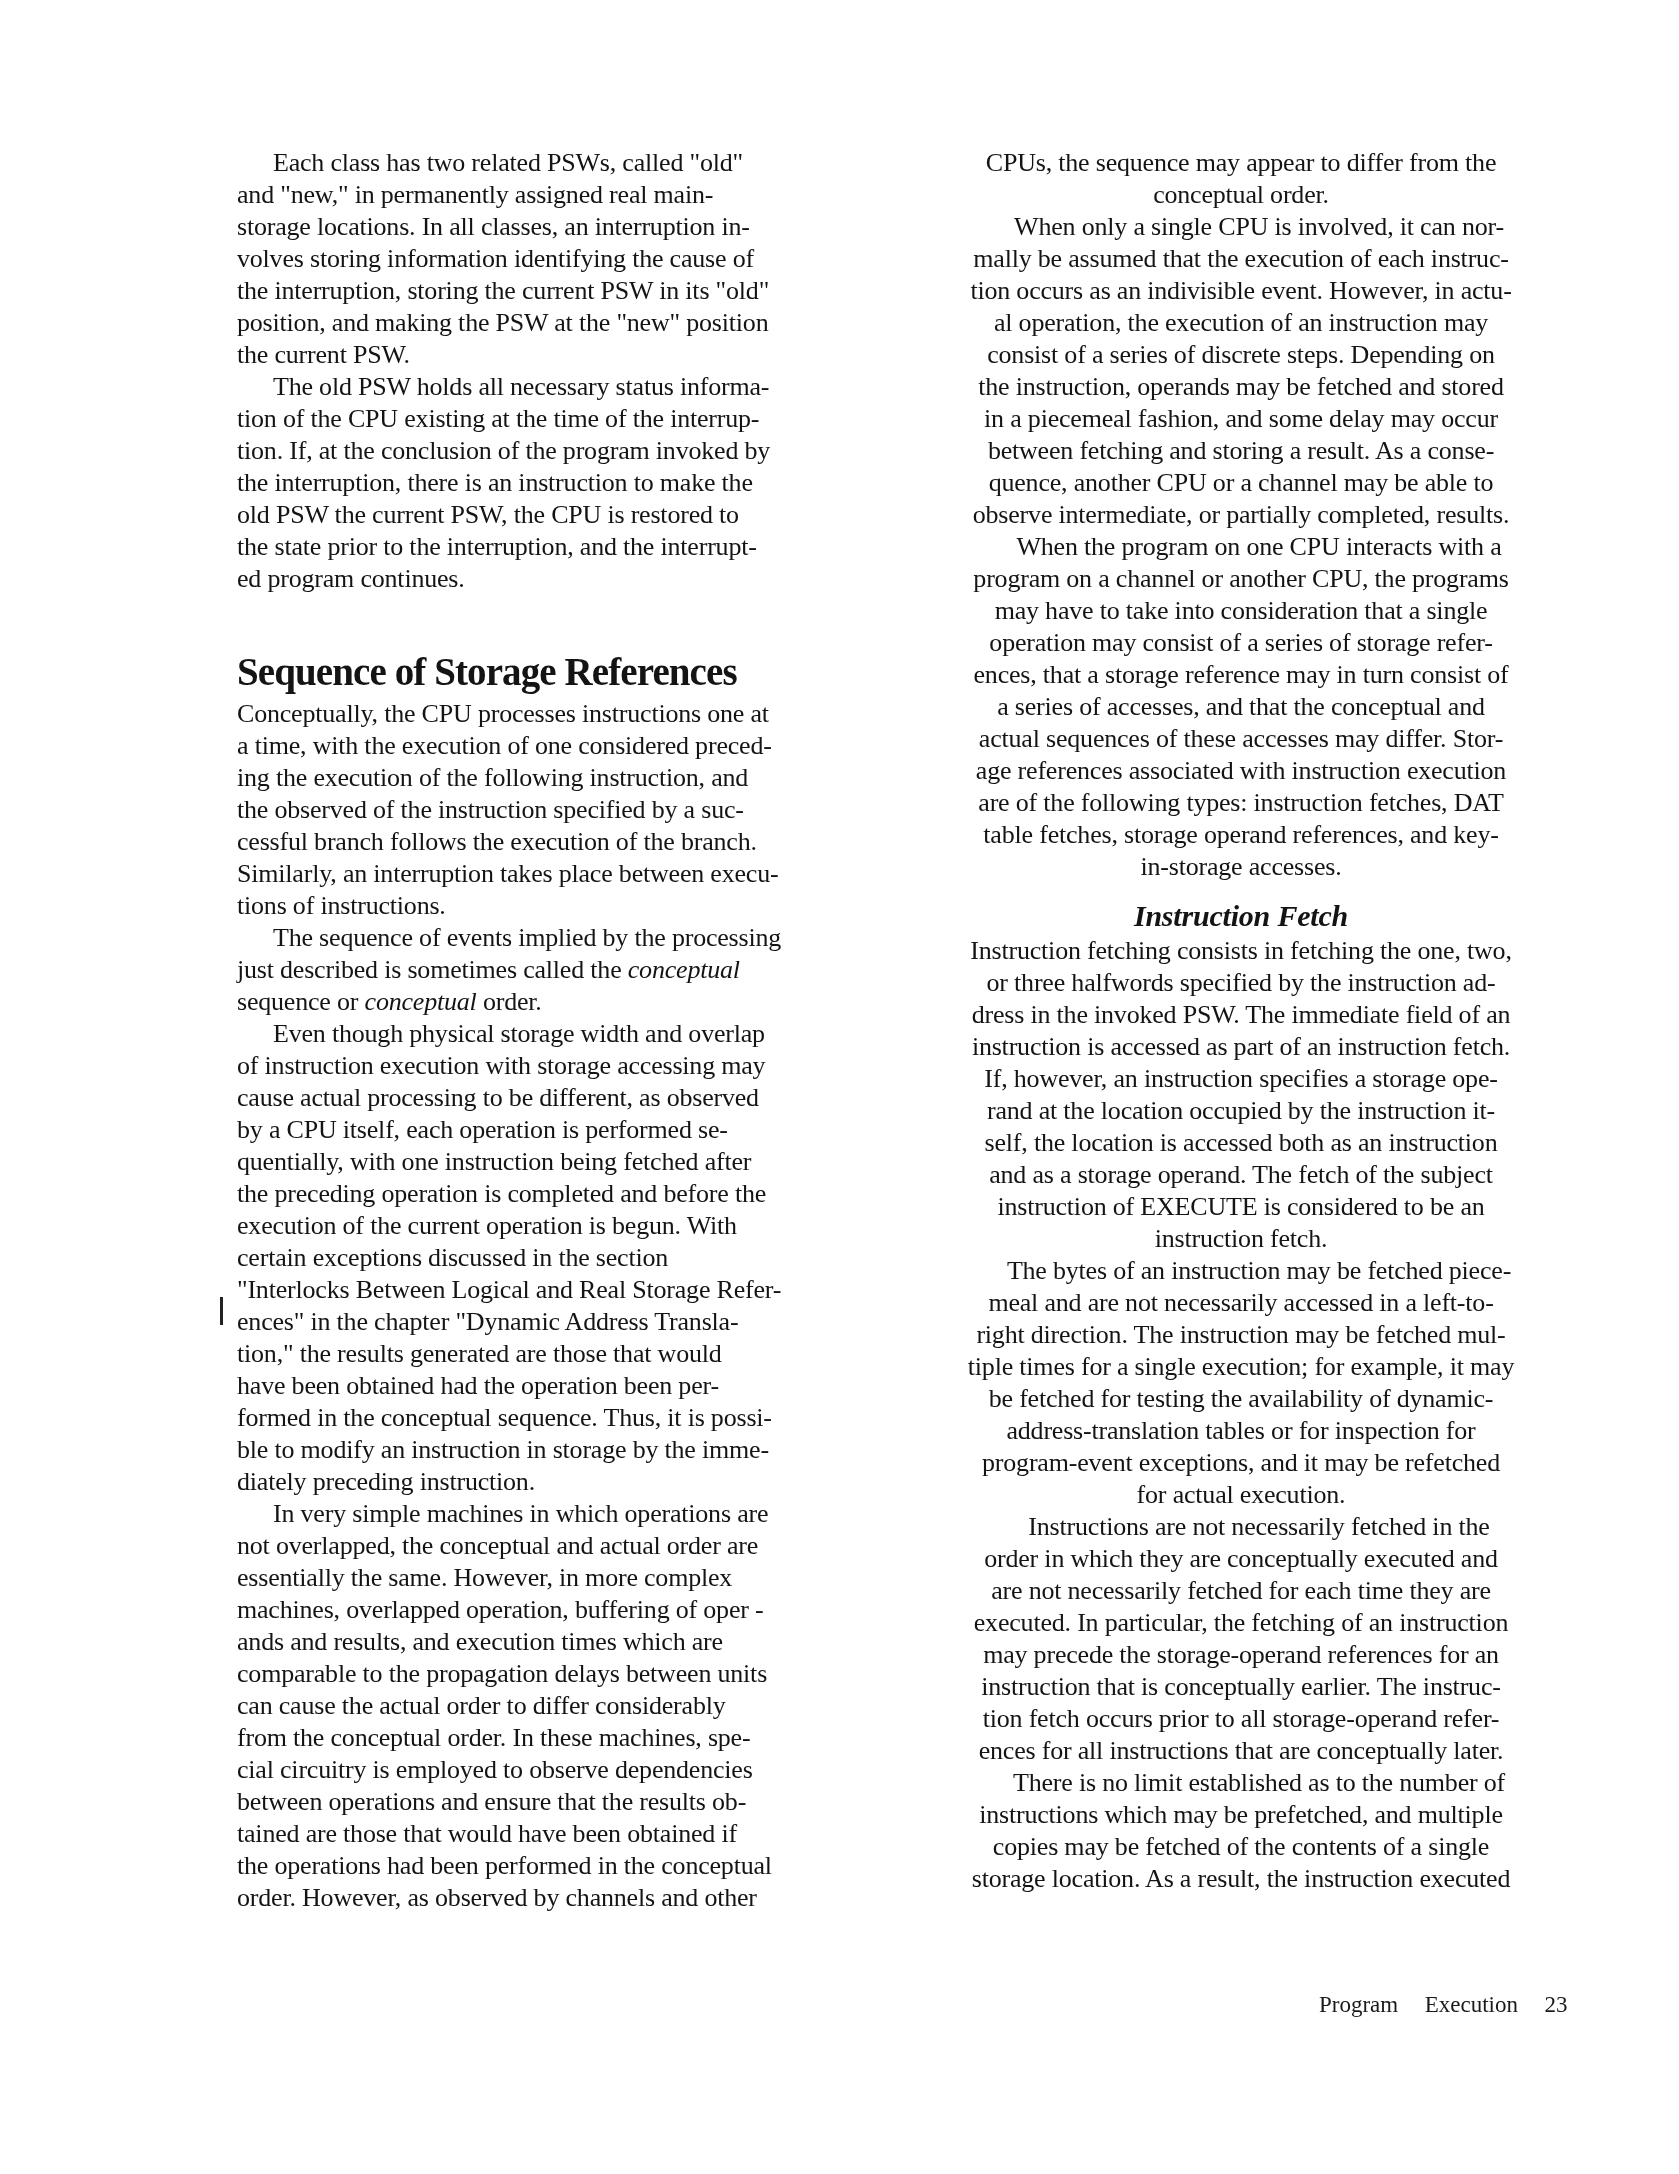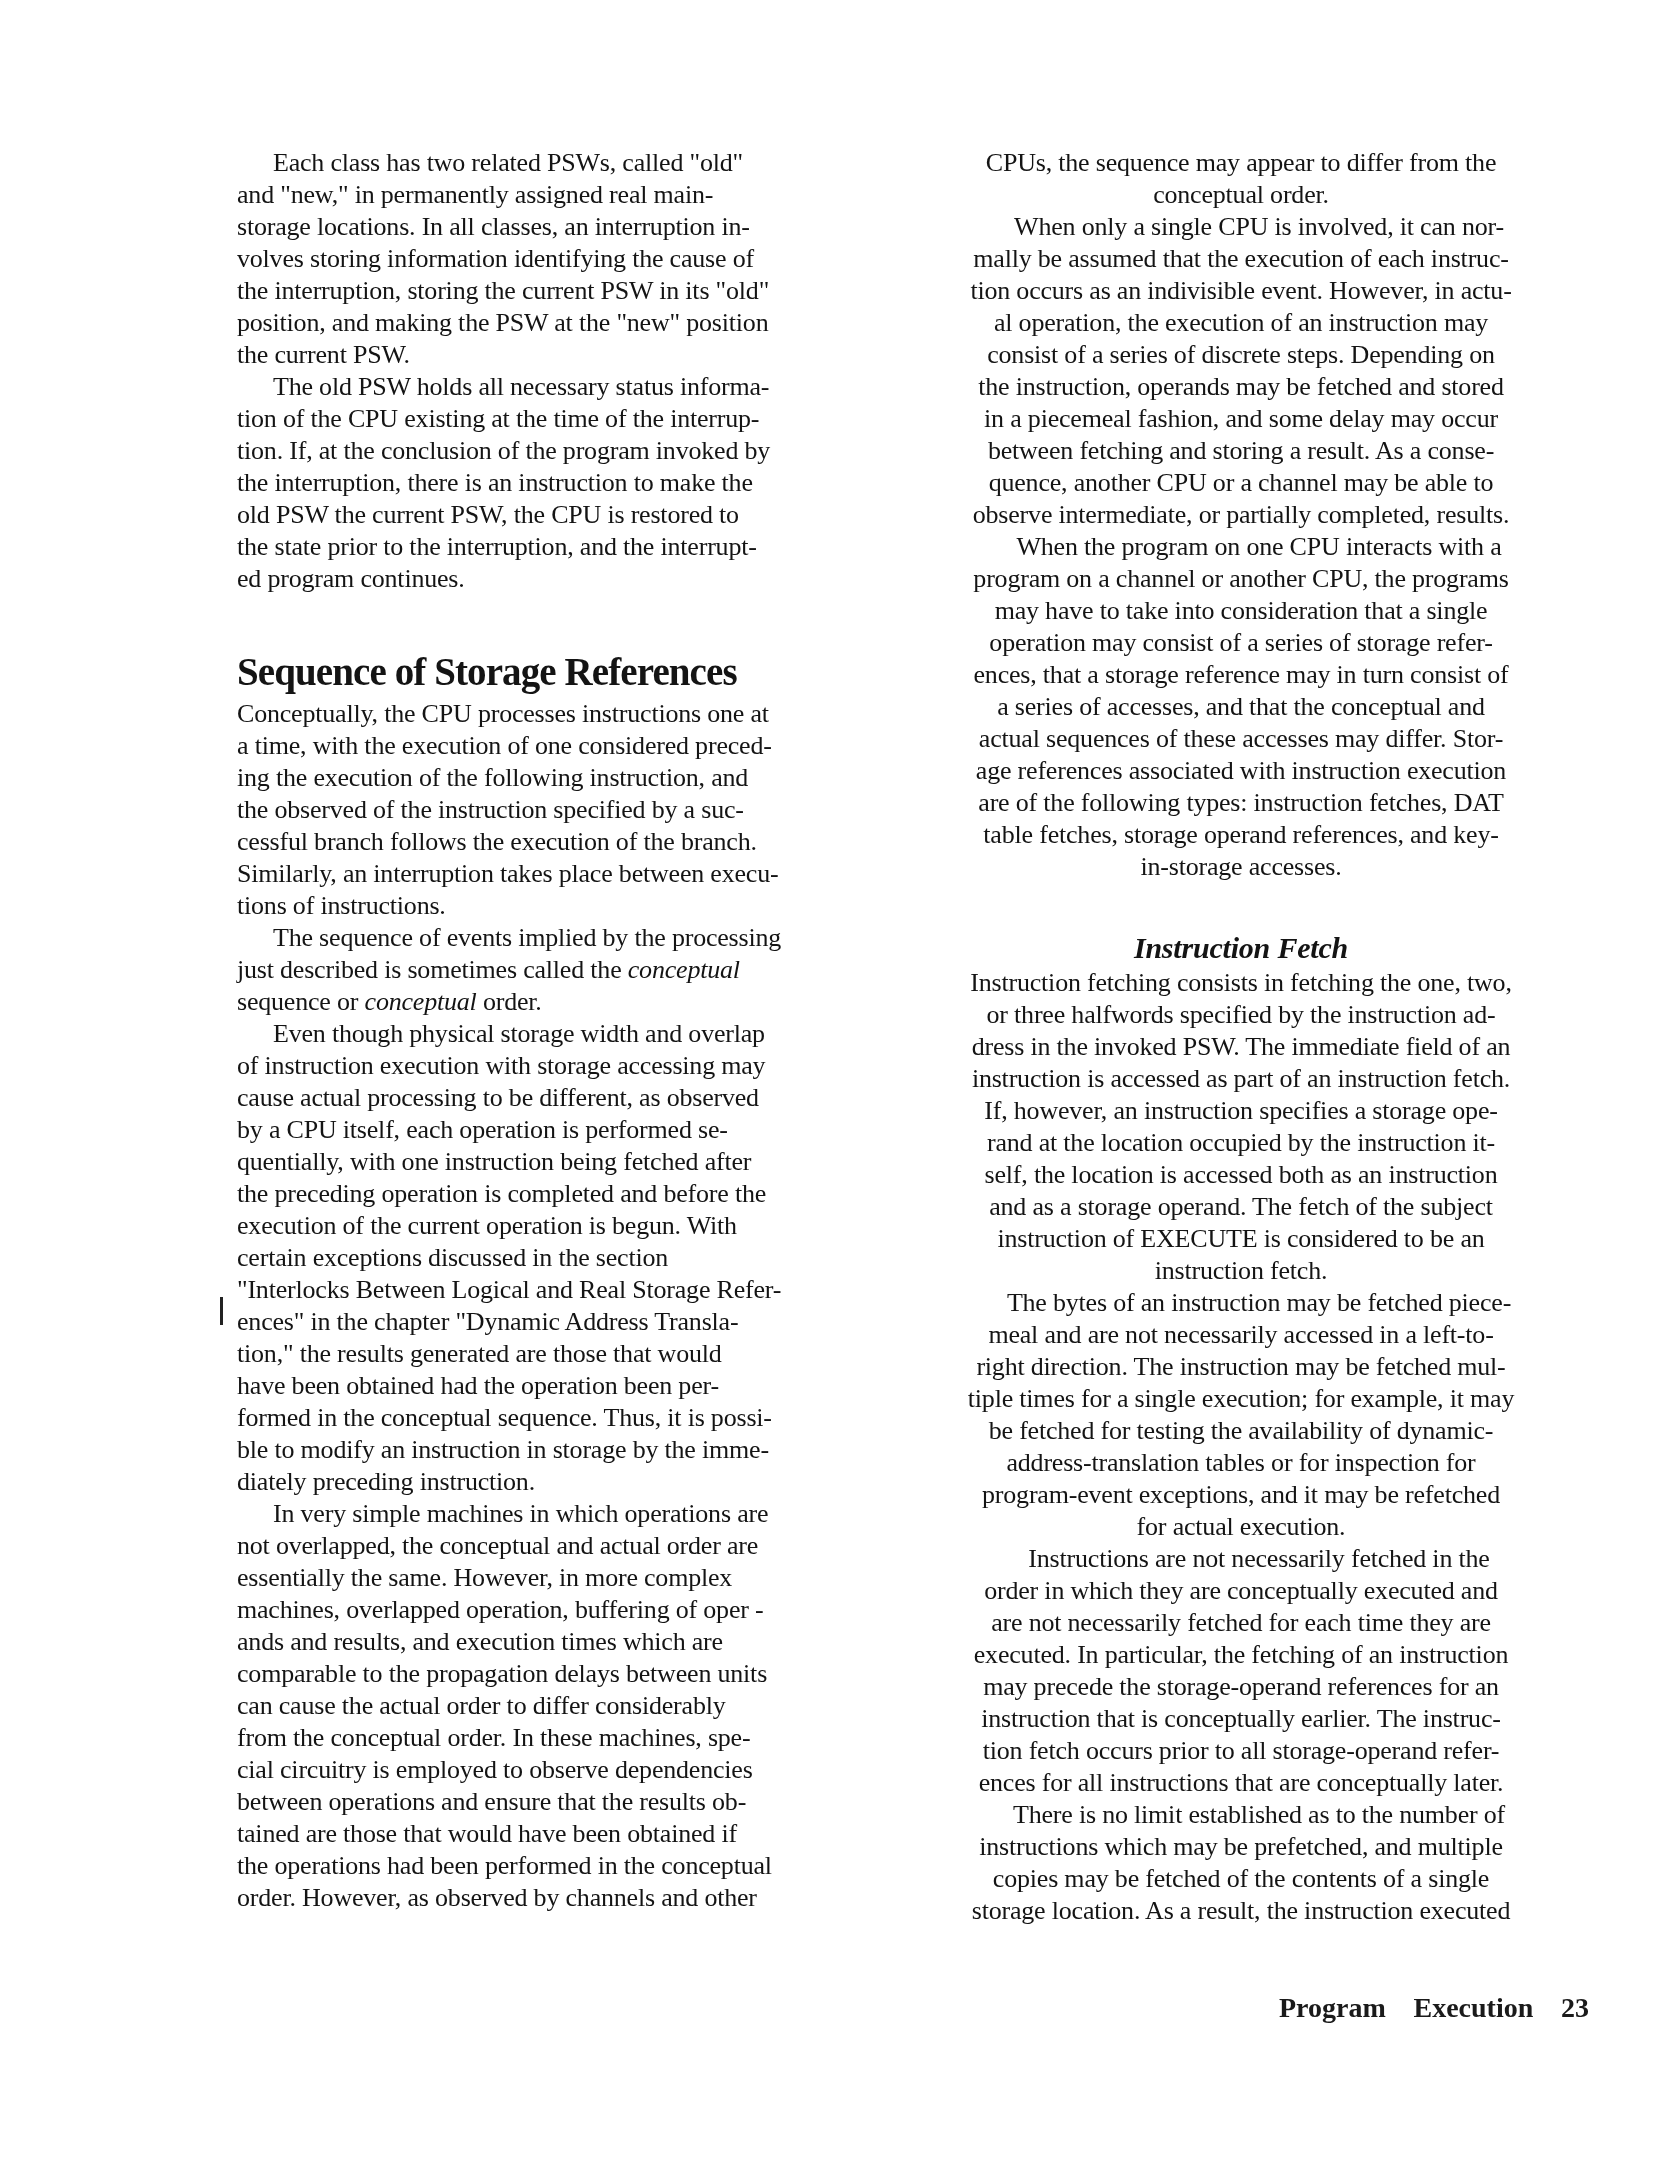--- a/index.html
+++ b/index.html
@@ -40,43 +40,42 @@
     margin-top: 56px;
     margin-bottom: 5.6px;
     white-space: nowrap;
   }
   .sub-heading {
     font-family: "Liberation Serif", "DejaVu Serif", serif;
     font-weight: bold;
     font-style: italic;
     font-size: 30px;
     line-height: 34px;
-    margin-top: 48px;
+    margin-top: 16px;
     margin-bottom: 1.9px;
     white-space: nowrap;
   }
   em { font-style: italic; }
   .revision-bar {
     position: absolute;
     left: 220px;
     top: 1297px;
     width: 2.8px;
     height: 28px;
     background: #222;
   }
   .footer {
     position: absolute;
     top: 1992px;
-    left: 1279px;
-    font-family: "Liberation Serif", "DejaVu Serif", serif;
-    font-size: 28px;
+    left: 1319px;
+    font-family: "Liberation Serif", "DejaVu Serif", serif;
+    font-size: 23px;
     color: #1a1a1a;
     white-space: nowrap;
     word-spacing: 9.4px;
-    font-weight: bold;
   }
   .footer span { margin-right: 11.3px; }
 </style>
 </head>
 <body>
 
 <div>
 
   <div class="column col-left">
 

